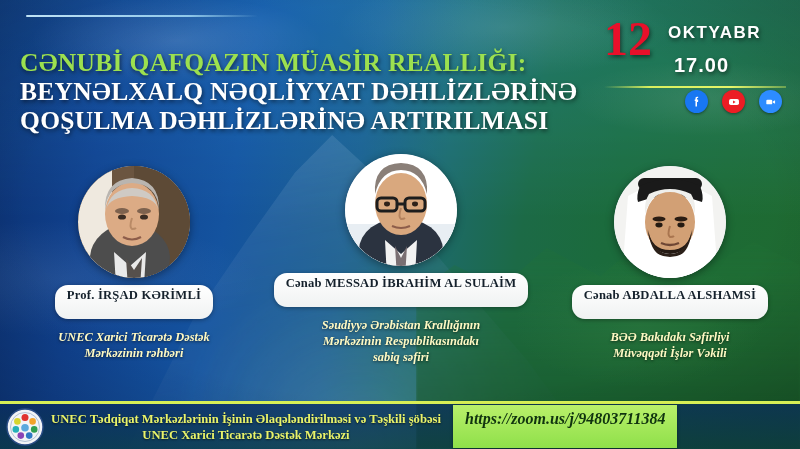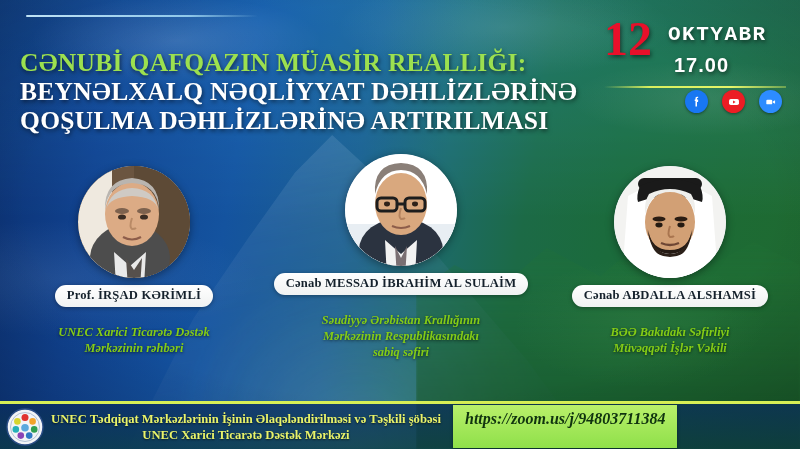--- a/index.html
+++ b/index.html
@@ -110,23 +110,23 @@
     position: absolute; left: 2px; top: 0px;
     font-family: "Liberation Serif", serif;
     font-weight: 700;
     font-size: 48px;
     line-height: 50px;
     color: #e8102a;
     text-shadow: 1px 2px 4px rgba(0,0,0,.55);
   }
   .date-month {
     position: absolute; left: 66px; top: 9px;
-    font-family: Liberation Mono, monospace;
-    font-weight: 700;
-    font-size: 21px;
+    font-family: Liberation Sans, sans-serif;
+    font-weight: 700;
+    font-size: 17px;
     letter-spacing: 1.5px;
     color: #ffffff;
     text-shadow: 1px 2px 4px rgba(0,0,0,.55);
   }
   .date-time {
     position: absolute; left: 72px; top: 40px;
     font-family: Liberation Sans, sans-serif;
     font-weight: 700;
     font-size: 20px;
     letter-spacing: 1px;
@@ -167,32 +167,32 @@
     box-shadow: 0 2px 8px rgba(0,0,0,.40);
     background: #dfe7ee;
   }
   .avatar .face { position: absolute; inset: 0; }
 
   .name-pill {
     margin: 7px auto 0;
     background: linear-gradient(180deg,#ffffff,#f0f2f2);
     color: #15212c;
     border-radius: 13px;
-    padding: 3px 12px 4px;
+    padding: 3px 12px 16px;
     font-family: "Liberation Serif", serif;
     font-weight: 700;
     font-size: 12.6px;
     letter-spacing: .2px;
     white-space: nowrap;
     display: inline-block;
     box-shadow: 0 1px 4px rgba(0,0,0,.35);
   }
   .role {
-    margin-top: 17px;
-    color: #84cc16;
+    margin-top: 10px;
+    color: #fef9c3;
     font-family: "Liberation Serif", serif;
     font-style: italic;
     font-weight: 700;
     font-size: 12.4px;
     line-height: 16px;
     text-shadow: 0 1px 3px rgba(0,0,0,.6);
   }
 
   #sp1 { left: 0px;   top: 166px; width: 268px; }
   #sp2 { left: 266px; top: 154px; width: 270px; }

